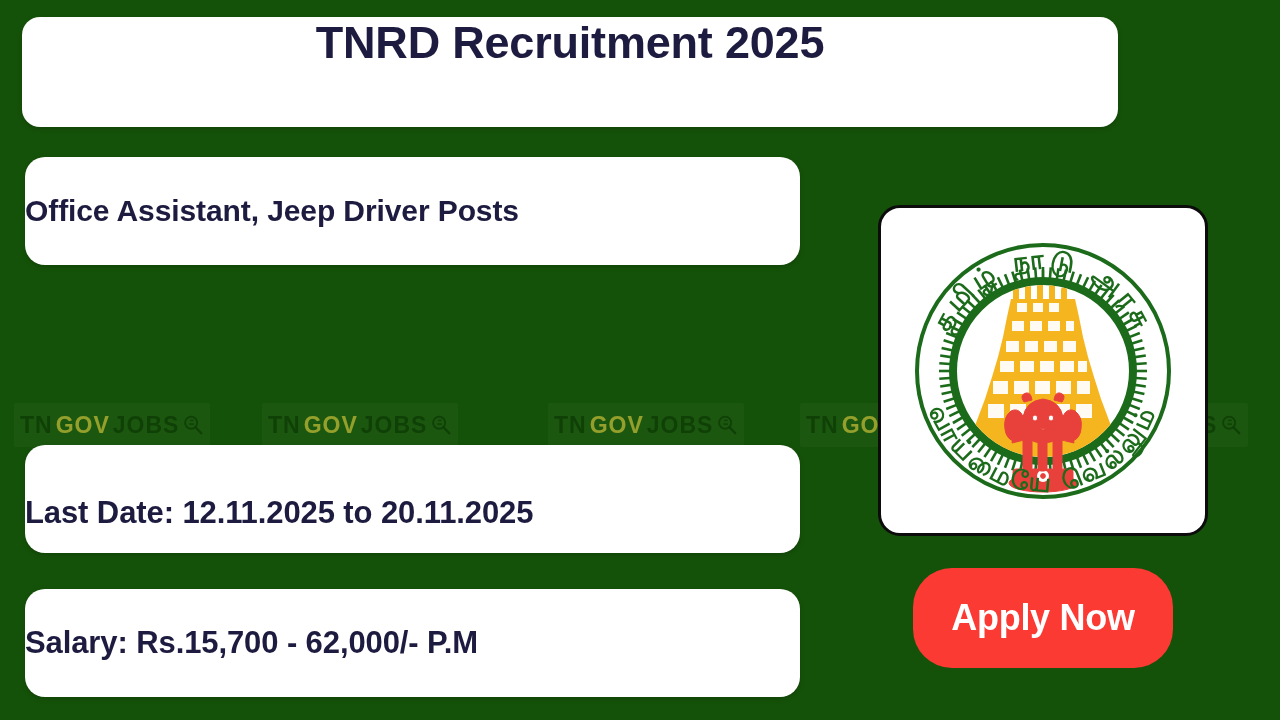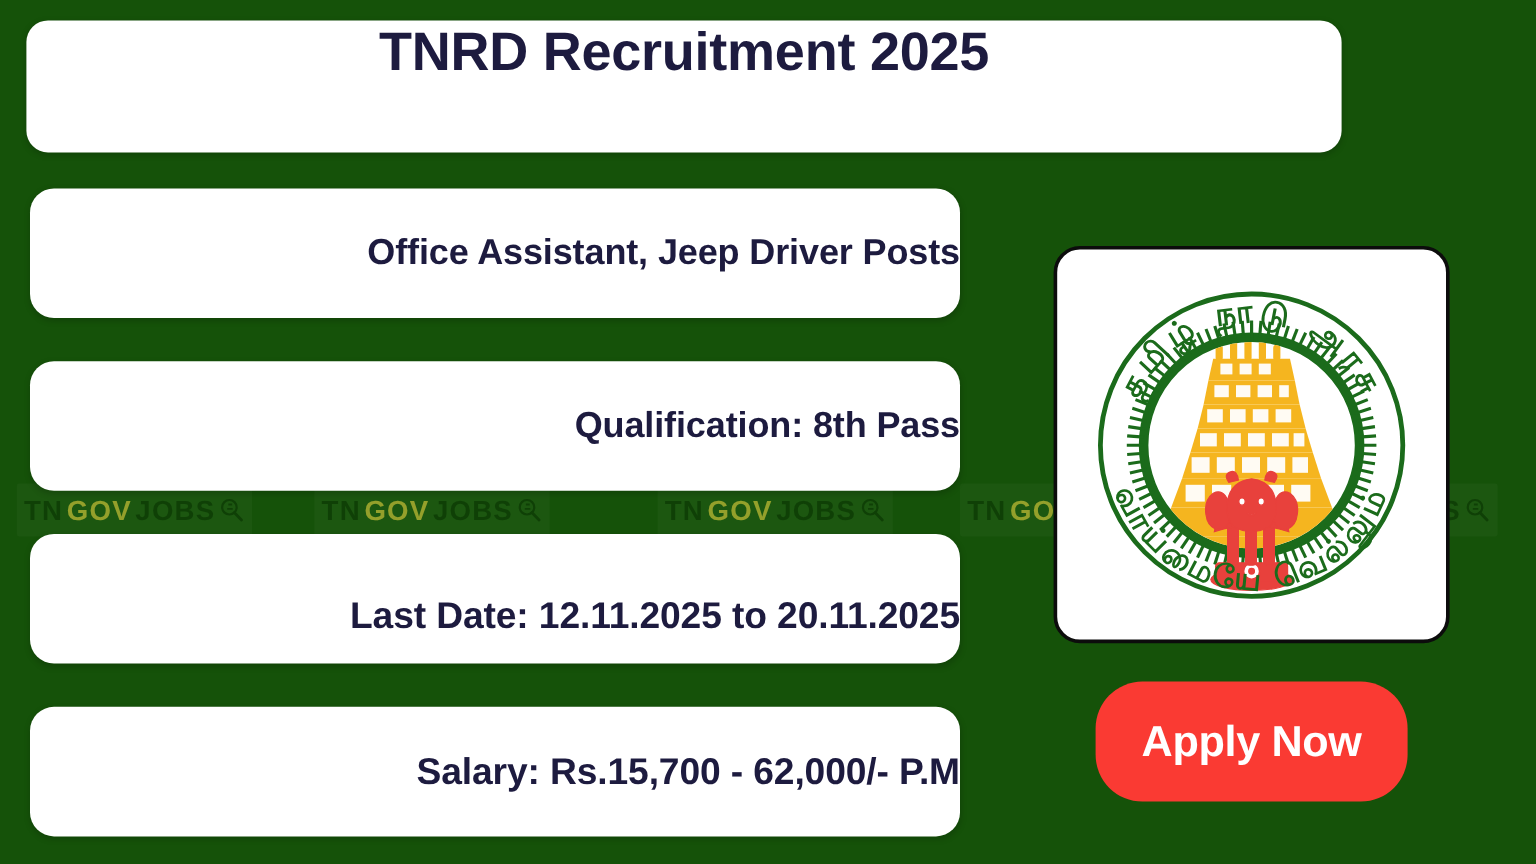--- a/index.html
+++ b/index.html
@@ -21,21 +21,21 @@
   }
   .header-title{
     font-size:45px;font-weight:700;color:#1d1b3f;letter-spacing:-.2px;
     font-family:"Liberation Sans", sans-serif;white-space:nowrap;
   }
 
   
   .info-card{
     position:absolute;left:25px;width:775px;height:108px;
     background:#ffffff;border-radius:20px;
-    display:flex;align-items:center;justify-content:flex-end;
+    display:flex;align-items:center;justify-content:flex-start;
     box-shadow:0 2px 5px rgba(0,0,0,.18);
     z-index:4;
   }
   .info-card.c0{top:157px;}
   .info-card.c1{top:301px;}
   .info-card.c2{top:445px;}
   .info-card.c3{top:589px;}
   .info-text{
     font-size:31px;font-weight:700;color:#1d1b3f;white-space:nowrap;
     font-family:"Liberation Sans", sans-serif;letter-spacing:-.1px;
@@ -147,23 +147,20 @@
       </svg>
     </div>
   </div>
 
   <div class="header-card">
     <div class="header-title">TNRD Recruitment 2025</div>
   </div>
 
   <div class="info-card c0">
     <div class="info-text">Office Assistant, Jeep Driver Posts</div>
-  </div>
-  <div class="info-card c1">
-    <div class="info-text">Qualification: 8th Pass</div>
   </div>
   <div class="info-card c2">
     <div class="info-text">Last Date: 12.11.2025 to 20.11.2025</div>
   </div>
   <div class="info-card c3">
     <div class="info-text">Salary: Rs.15,700 - 62,000/- P.M</div>
   </div>
 
   <div class="emblem-card">
     <svg class="emblem-svg" viewBox="0 0 300 300">

